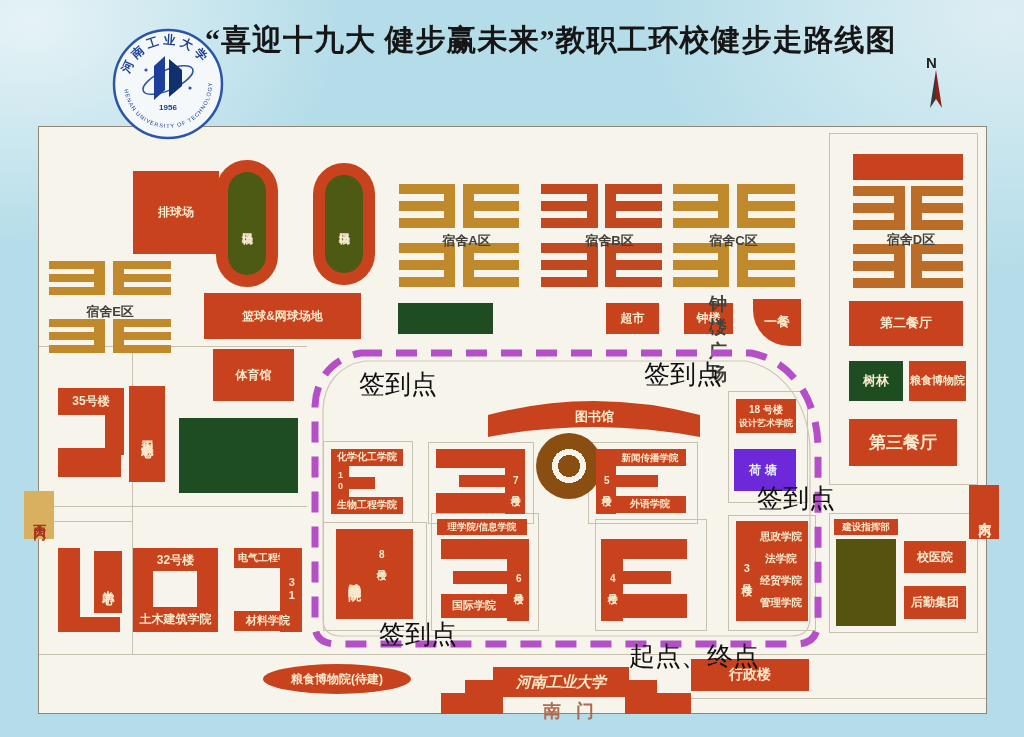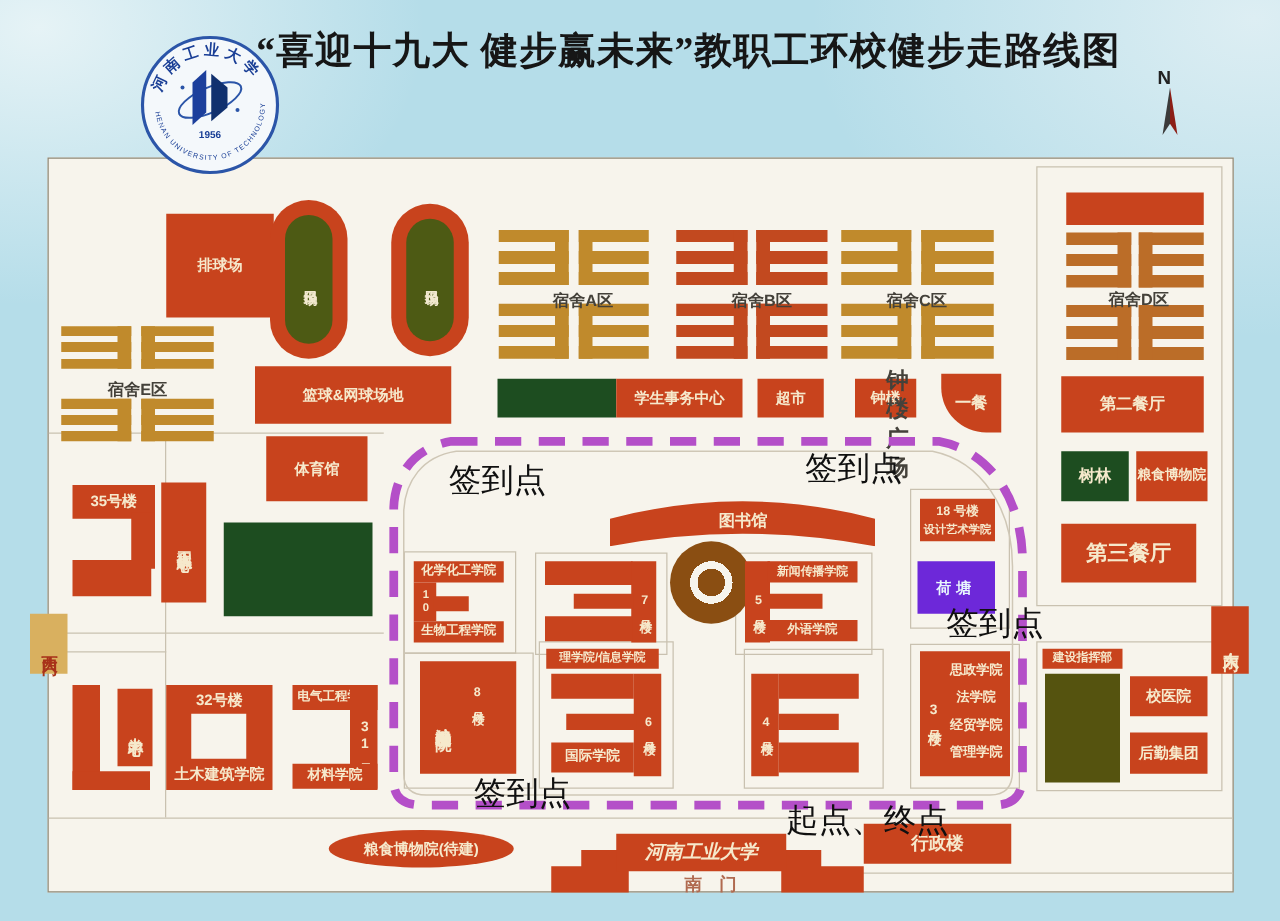--- a/index.html
+++ b/index.html
@@ -159,23 +159,20 @@
       </div>
     <div class="lbl" style="left:652px;top:105px;width:85px">宿舍C区</div>
     <div class="eb l row44 gold" style="left:634px;top:116px;width:56px;height:44px">
         <i class="sp"></i>
       </div>
     <div class="eb r row44 gold" style="left:698px;top:116px;width:58px;height:44px">
         <i class="sp"></i>
       </div>
 
     <div class="b g" style="left:359px;top:176px;width:95px;height:31px"></div>
-    <div class="b" style="left:454px;top:176px;width:101px;height:31px">
-      <span>学生事务中心</span>
-      </div>
     <div class="b" style="left:567px;top:176px;width:53px;height:31px">
       <span>超市</span>
       </div>
     <div class="b" style="left:645px;top:176px;width:49px;height:31px">
       <span>钟楼</span>
       </div>
     <div class="lbl" style="left:662px;top:166px;width:34px;font-size:18px;line-height:1.3;text-align:center">钟楼广场</div>
     <div style="position:absolute;left:673px;top:198px;width:7px;height:5px;background:#c8431d;z-index:4"></div>
     <div class="b" style="left:714px;top:172px;width:48px;height:47px;border-radius:0 0 0 36px;font-size:13px">
       <span>一餐</span>
@@ -339,21 +336,21 @@
       <span>粮食博物院(待建)</span>
       </div>
 
     <div class="b" style="left:402px;top:566px;width:62px;height:21px"></div>
     <div class="b" style="left:426px;top:553px;width:40px;height:16px"></div>
     <div class="b" style="left:586px;top:566px;width:66px;height:21px"></div>
     <div class="b" style="left:578px;top:553px;width:40px;height:16px"></div>
     <div class="b" style="left:454px;top:540px;width:136px;height:30px;font-family:'Liberation Serif','DejaVu Serif',serif;font-style:italic;font-size:15px">
       <span>河南工业大学</span>
       </div>
-    <div class="lbl" style="left:496px;top:572px;width:72px;color:#b06a50;font-size:14px;letter-spacing:5px">南 门</div>
+    <div class="lbl" style="left:496px;top:572px;width:72px;color:#b06a50;font-size:18px;letter-spacing:5px">南 门</div>
 
     <div class="b" style="left:652px;top:532px;width:118px;height:32px;font-size:14px">
       <span>行政楼</span>
       </div>
 
     <svg width="947" height="586" viewBox="0 0 947 586" style="position:absolute;left:0;top:0;z-index:5;pointer-events:none">
       <path d="M 326,234 L 707,234 C 746,242 771,280 771,326 L 771,490 Q 771,509 753,509 L 302,509 Q 284,509 284,492 L 284,282 C 285,258 299,238 326,234 Z" fill="none" stroke="#cfc7b6" stroke-width="1.2"></path>
       <path d="M 322,226 L 712,226 C 754,234 779,274 779,322 L 779,494 Q 779,517 757,517 L 298,517 Q 276,517 276,498 L 276,279 C 277,252 293,231 322,226 Z" fill="none" stroke="#b44fc8" stroke-width="7" stroke-dasharray="21 14"></path>
     </svg>
 

